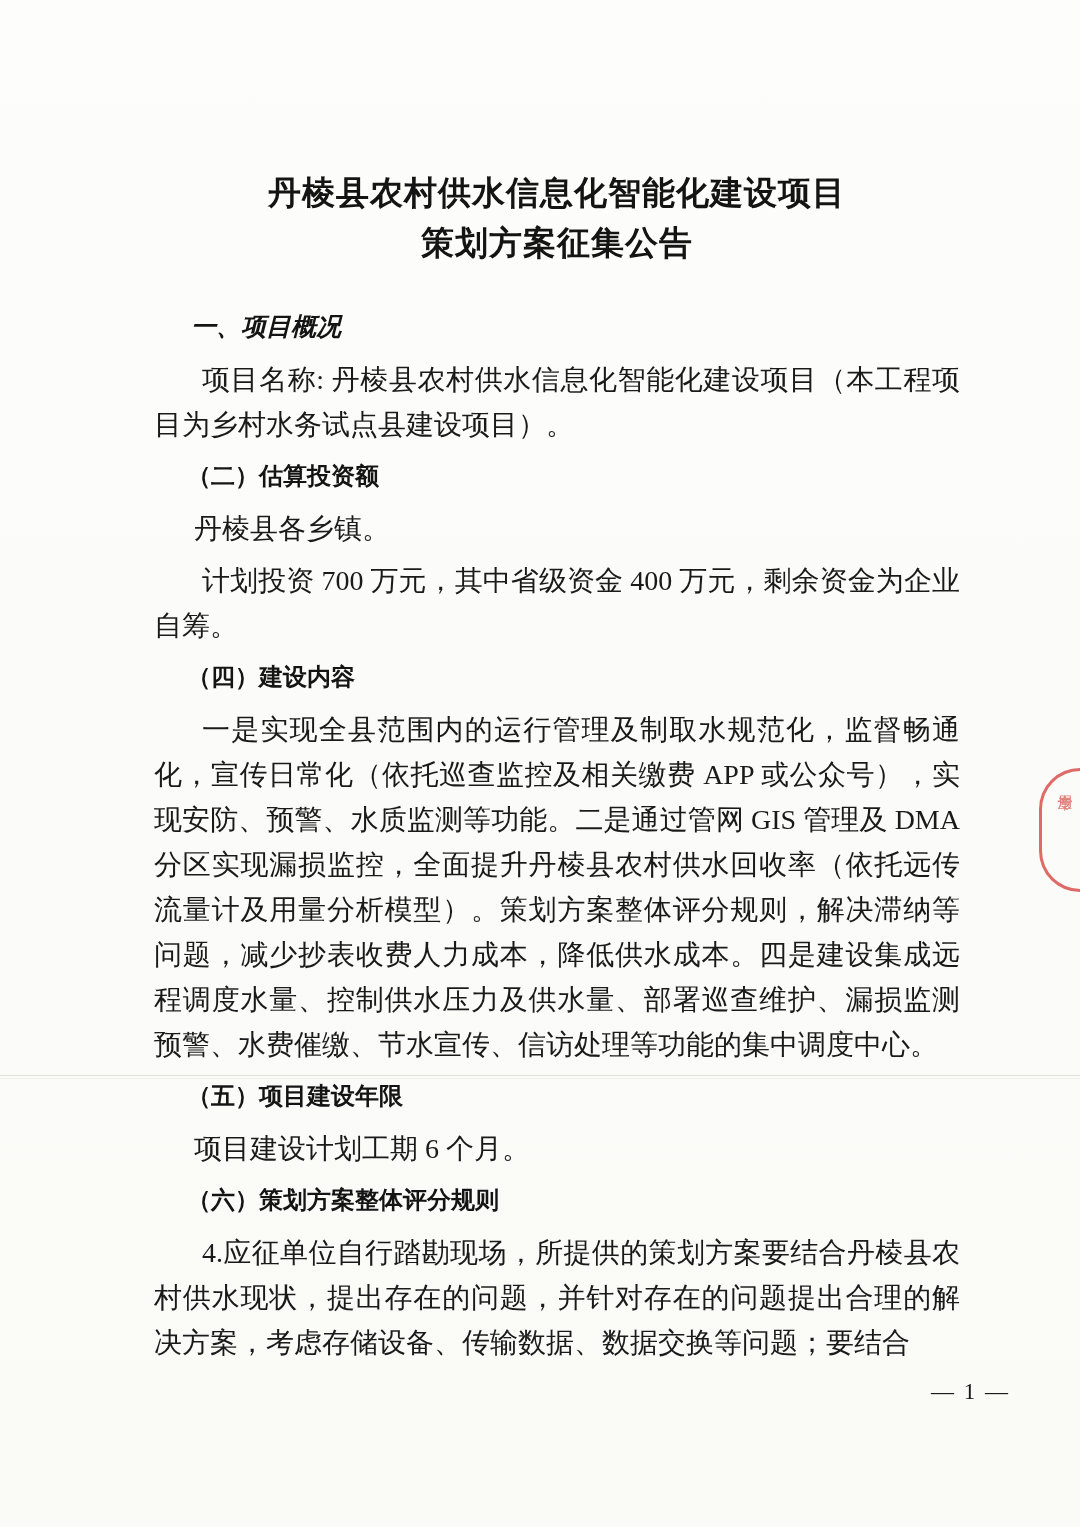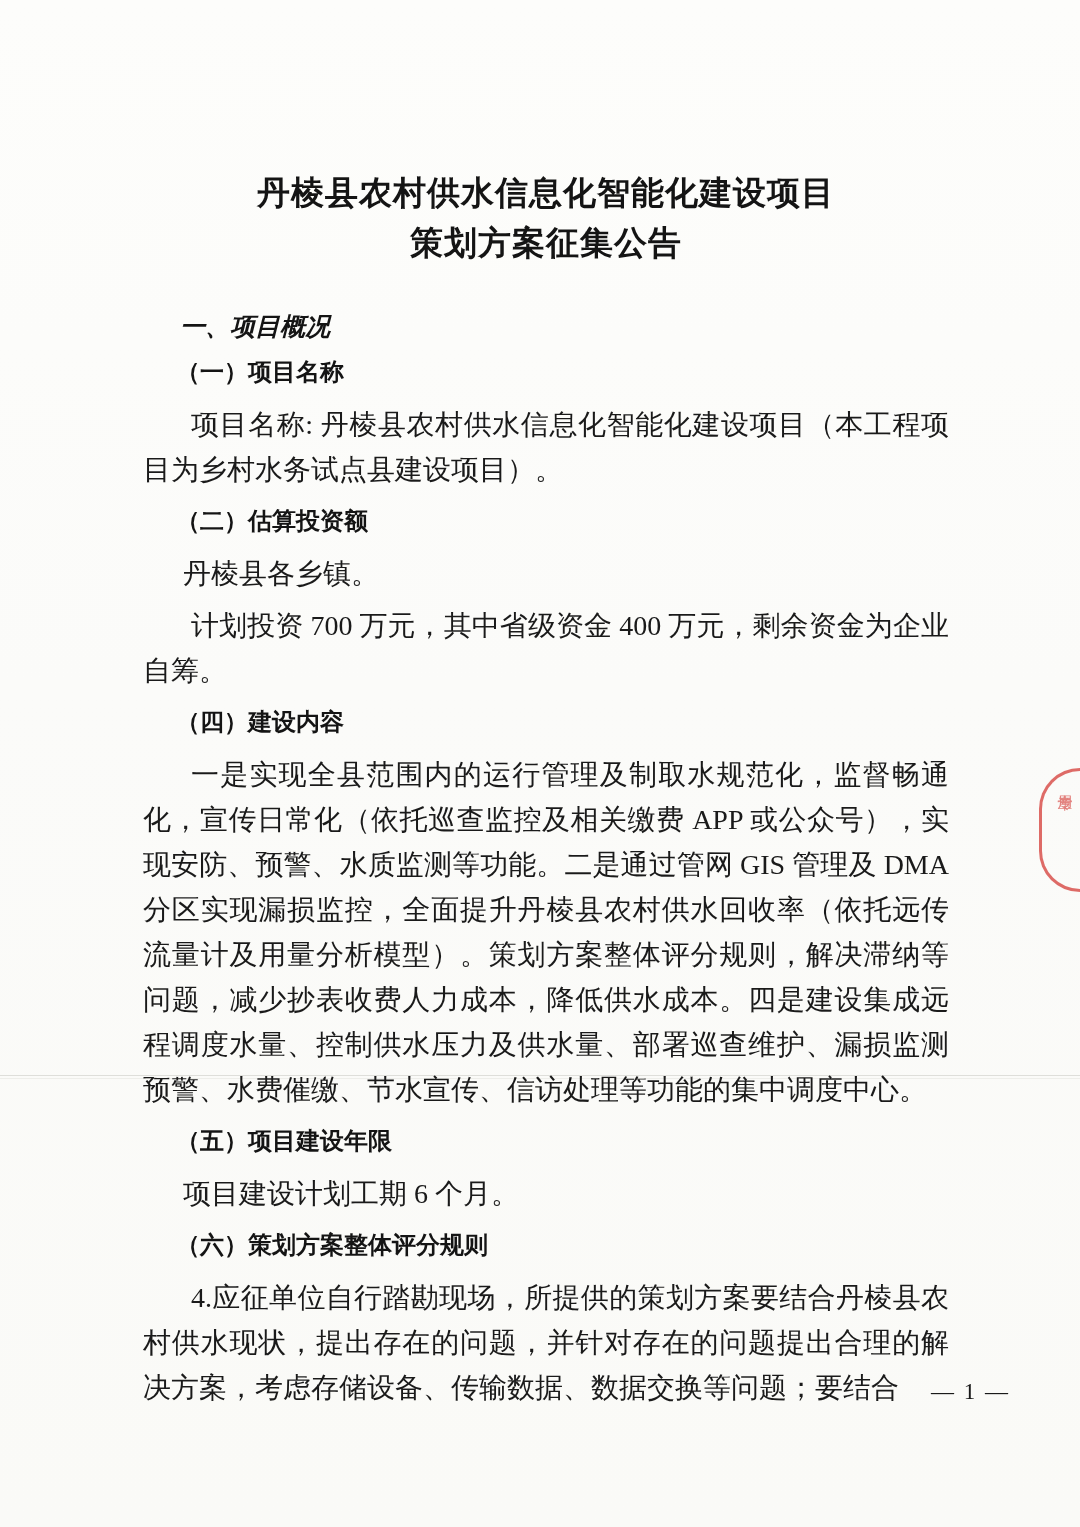--- a/index.html
+++ b/index.html
@@ -34,21 +34,21 @@
     position: absolute;
     left: 0;
     right: 0;
     top: 1078px;
     height: 1px;
     background: rgba(190, 190, 180, 0.2);
   }
 
   .content {
     position: absolute;
-    left: 136px;
+    left: 147px;
     top: 0;
     width: 820px;
     height: 100%;
   }
 
   .doc-title {
     text-align: center;
     font-weight: bold;
     font-size: 33px;
     line-height: 50px;
@@ -138,21 +138,20 @@
 
   <div class="content">
 
     <div class="doc-title">
       <span>丹棱县农村供水信息化智能化建设项目</span>
       <span class="line2">策划方案征集公告</span>
     </div>
 
     <div class="section-h1">一、项目概况</div>
 
-    <div class="section-h2">（一）项目名称</div>
     <p class="body">项目名称: 丹棱县农村供水信息化智能化建设项目（本工程项目为乡村水务试点县建设项目）。</p>
 
     <div class="section-h2">（二）估算投资额</div>
     <p class="body noindent">丹棱县各乡镇。</p>
 
     <p class="body">计划投资 700 万元，其中省级资金 400 万元，剩余资金为企业自筹。</p>
 
     <div class="section-h2">（四）建设内容</div>
     <p class="body">一是实现全县范围内的运行管理及制取水规范化，监督畅通化，宣传日常化（依托巡查监控及相关缴费 APP 或公众号），实现安防、预警、水质监测等功能。二是通过管网 GIS 管理及 DMA 分区实现漏损监控，全面提升丹棱县农村供水回收率（依托远传流量计及用量分析模型）。策划方案整体评分规则，解决滞纳等问题，减少抄表收费人力成本，降低供水成本。四是建设集成远程调度水量、控制供水压力及供水量、部署巡查维护、漏损监测预警、水费催缴、节水宣传、信访处理等功能的集中调度中心。</p>
 

